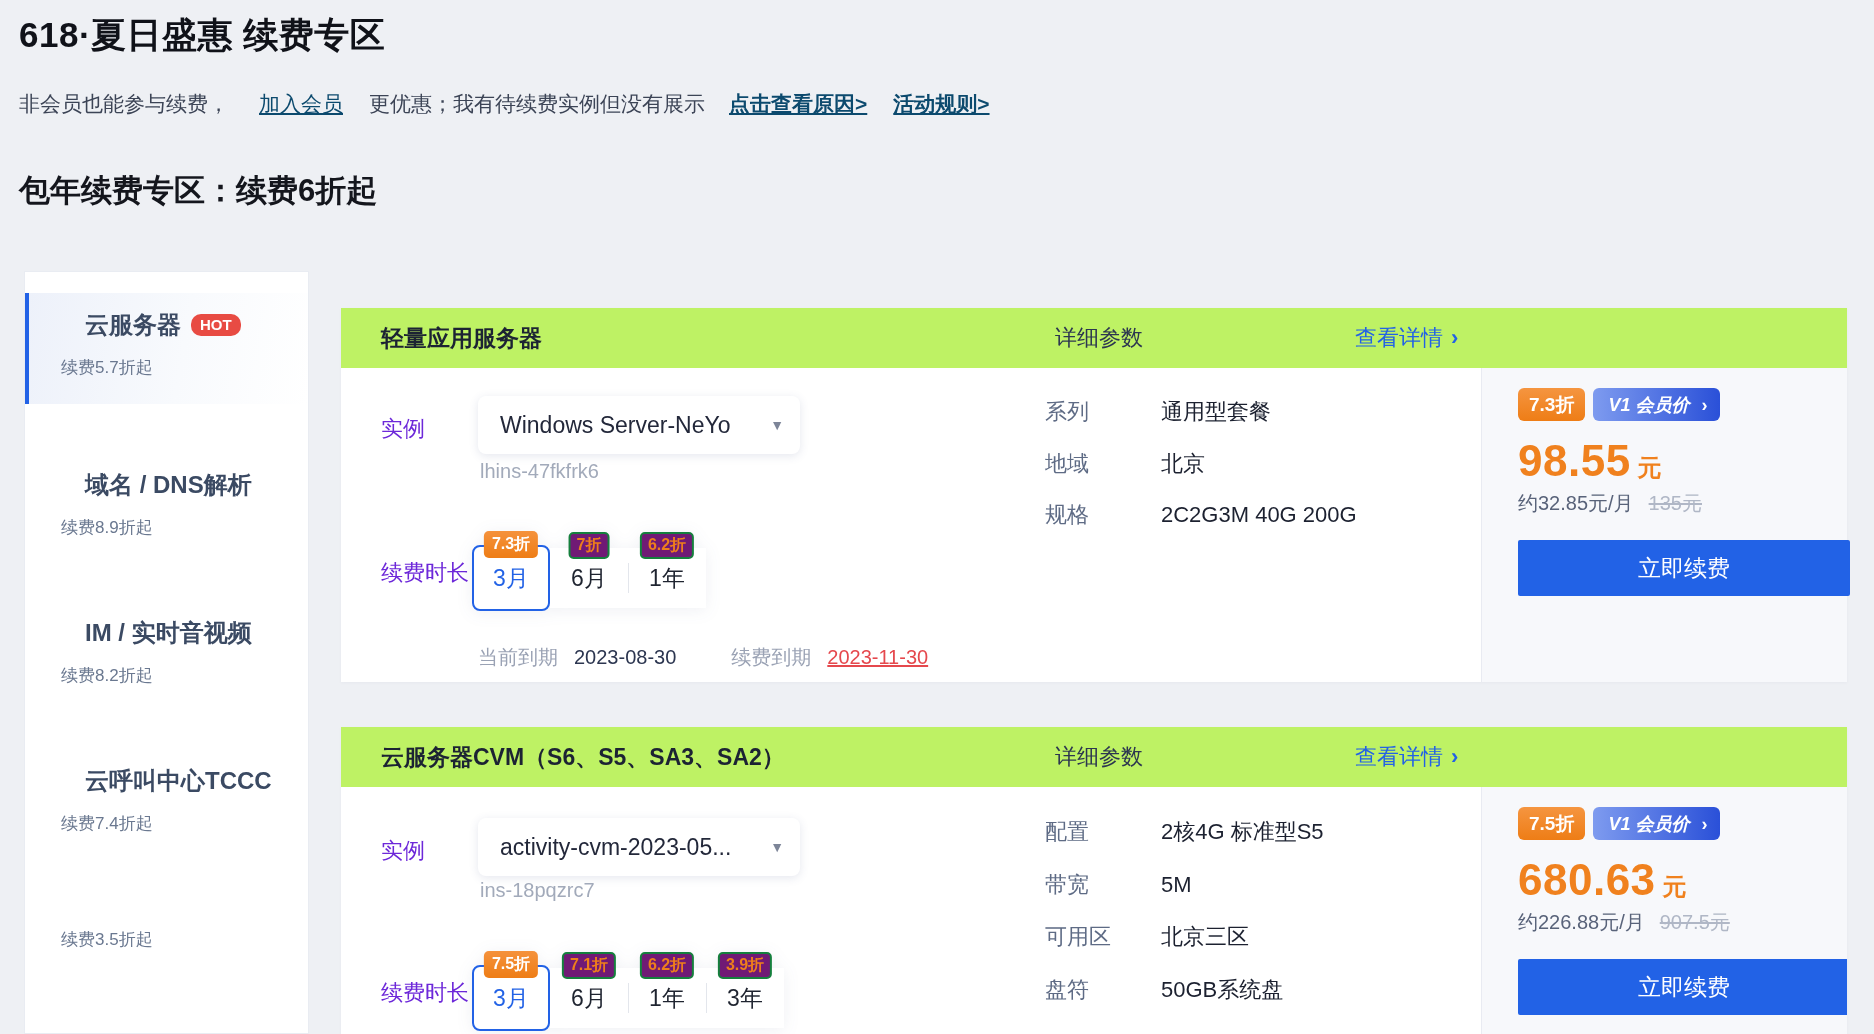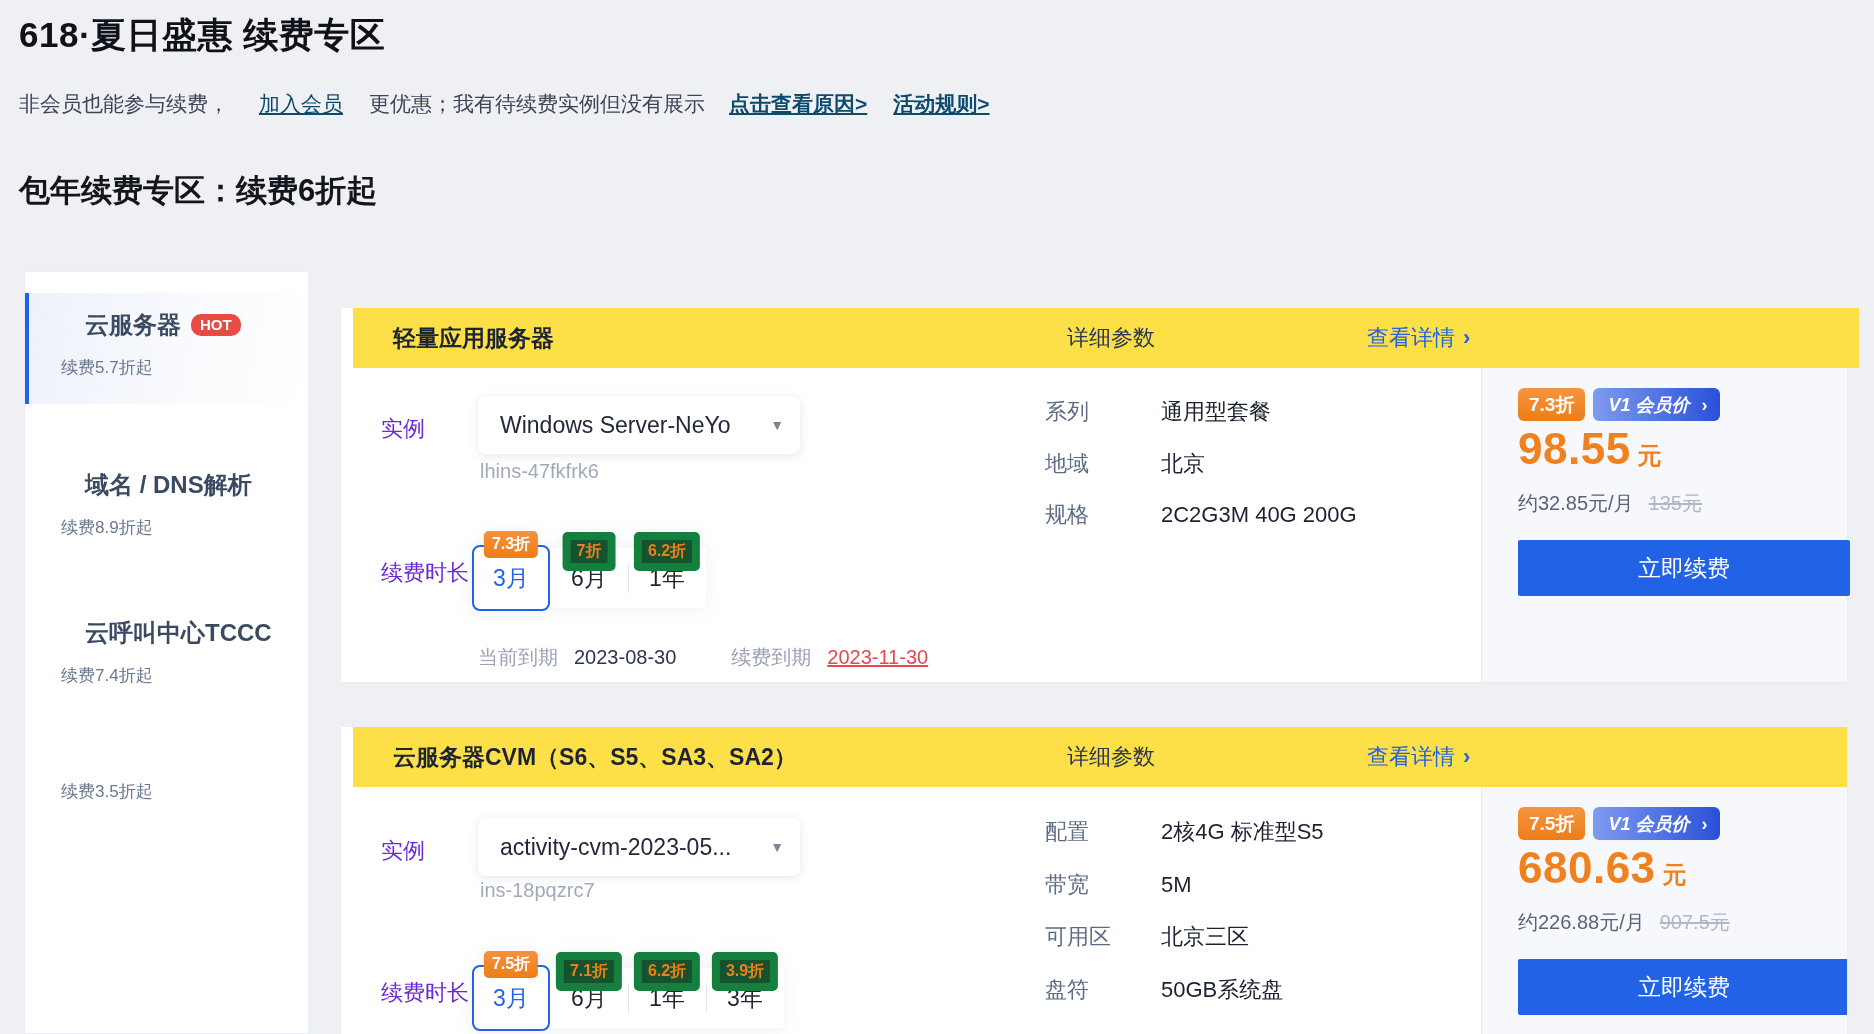--- a/index.html
+++ b/index.html
@@ -52,22 +52,22 @@
   .side-sub { margin-top:15px; font-size:17px; color:#6a7890; white-space:nowrap; }
 
   
   .card {
     position:absolute; left:341px; width:1506px; background:#ffffff;
     box-shadow:0 1px 3px rgba(50,60,90,.04);
   }
   .card-1 { top:308px; height:374px; }
   .card-2 { top:727px; height:307px; overflow:hidden; }
   .card-header {
-    position:absolute; left:12px; top:0; width:100%; height:60px;
-    background:#fde047; display:flex; align-items:center;
+    position:absolute; left:0; top:0; width:100%; height:60px;
+    background:#bef264; display:flex; align-items:center;
   }
   .card-title { position:absolute; left:40px; font-size:23px; font-weight:700; color:#1c2333; white-space:nowrap; }
   .params-label { position:absolute; left:714px; font-size:22px; color:#2c3650; white-space:nowrap; }
   .detail-link {
     position:absolute; left:1014px; display:flex; align-items:center; gap:8px;
     font-size:22px; color:#2262e6; cursor:pointer; white-space:nowrap;
   }
   .chevron { font-size:22px; font-weight:700; line-height:1; }
 
   .field-label { position:absolute; left:40px; font-size:22px; color:#6d28d9; white-space:nowrap; }
@@ -94,21 +94,21 @@
   }
   .dur-opt.divided::before {
     content:""; position:absolute; left:0; top:15px; bottom:15px; width:1px; background:#e3e6ec;
   }
   .dur-badge {
     position:absolute; top:-16px; left:50%; transform:translateX(-50%);
     font-size:16px; font-weight:700; line-height:1; padding:5px 8px 6px;
     border-radius:5px; white-space:nowrap; z-index:3;
   }
   .dur-badge.solid { background:linear-gradient(180deg,#f5923c,#ee7d16); color:#fff; }
-  .dur-badge.outline { background:#14532d; border:8px solid #15803d; color:#ee7f1b; padding:3px 6px 4px; }
+  .dur-badge.outline { background:#701a75; border:2px solid #15803d; color:#ee7f1b; padding:3px 6px 4px; }
 
   .dates-row { position:absolute; left:137px; display:flex; align-items:center; font-size:20px; white-space:nowrap; }
   .date-label { color:#9aa2b4; }
   .date-value { color:#2c3650; margin-left:16px; }
   .date-value.warn { color:#e5484d;text-decoration:underline; }
   .dates-gap { width:55px; }
 
   .spec-row { position:absolute; font-size:22px; line-height:28px; white-space:nowrap; }
   .spec-label { position:absolute; left:704px; color:#5e6b85; }
   .spec-value { position:absolute; left:820px; color:#1c2130; }
@@ -125,21 +125,21 @@
     color:#fff; font-size:19px; font-weight:700;
     display:inline-flex; align-items:center; white-space:nowrap;
   }
   .member-badge {
     height:33px; padding:0 13px 0 15px; border-radius:6px;
     background:linear-gradient(90deg,#7e9bef,#2a50d8);
     color:#fff; font-size:18px; font-weight:700; font-style:italic;
     display:inline-flex; align-items:center; gap:12px; cursor:pointer; white-space:nowrap;
   }
   .member-badge .chevron { font-style:normal; font-size:18px; }
-  .price-row { position:absolute; left:36px; top:56px; display:flex; align-items:baseline; white-space:nowrap; }
+  .price-row { position:absolute; left:36px; top:68px; display:flex; align-items:baseline; white-space:nowrap; }
   .price-amount { font-size:44px; font-weight:700; color:#f0811e; letter-spacing:.5px; }
   .price-unit { font-size:24px; font-weight:700; color:#f0811e; margin-left:7px; }
   .price-sub { position:absolute; left:36px; top:122px; display:flex; align-items:center; font-size:20px; white-space:nowrap; }
   .price-monthly { color:#59637a; }
   .price-original { color:#b0b7c6; text-decoration:line-through; margin-left:15px; }
   .renew-button {
     position:absolute; left:36px; top:172px; width:332px; height:56px;
     background:#2262e6; color:#fff; font-size:23px;
     display:flex; align-items:center; justify-content:center;
     border:none; cursor:pointer; border-radius:2px; white-space:nowrap;
@@ -169,20 +169,26 @@
     <div class="side-sub">续费5.7折起</div>
   </div>
   <div class="side-item">
     <div class="side-title">
         <span>域名 / DNS解析</span>
       </div>
     <div class="side-sub">续费8.9折起</div>
   </div>
   <div class="side-item">
     <div class="side-title">
+        <span>IM / 实时音视频</span>
+      </div>
+    <div class="side-sub">续费8.2折起</div>
+  </div>
+  <div class="side-item">
+    <div class="side-title">
         <span>云呼叫中心TCCC</span>
       </div>
     <div class="side-sub">续费7.4折起</div>
   </div>
   <div class="side-item">
     <div class="side-sub">续费3.5折起</div>
   </div>
 </div>
 
 <div class="card card-1">

